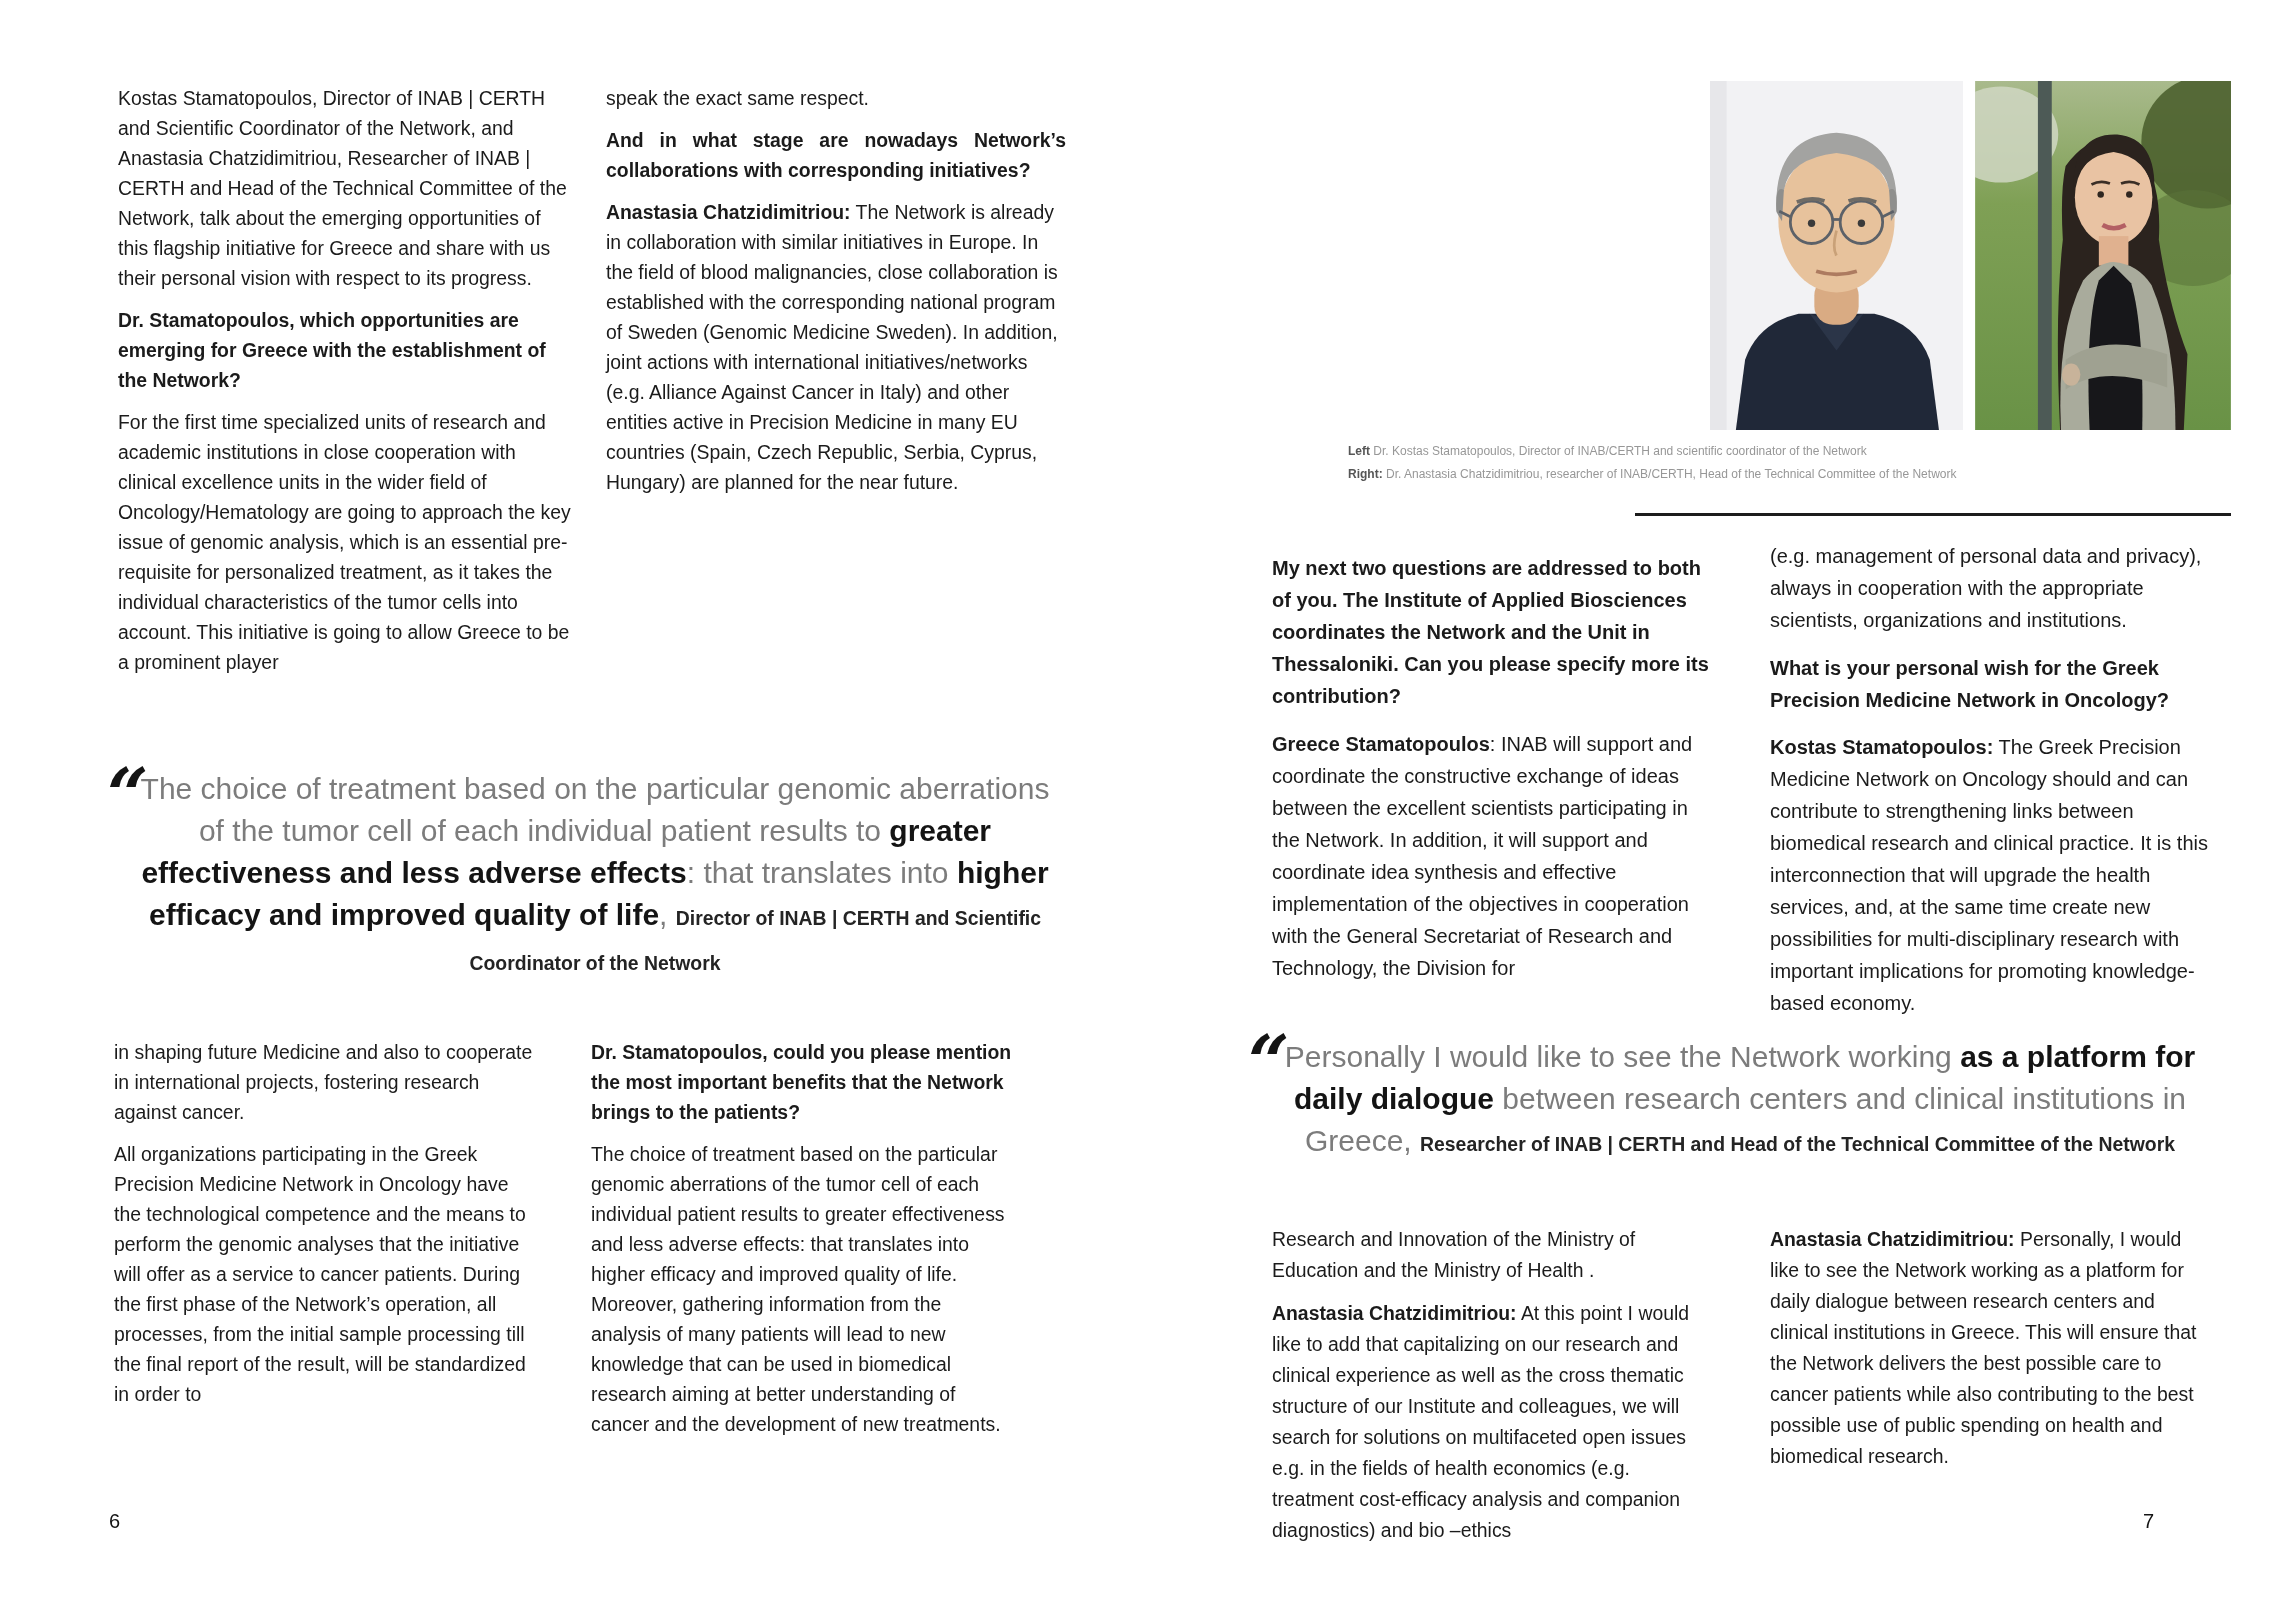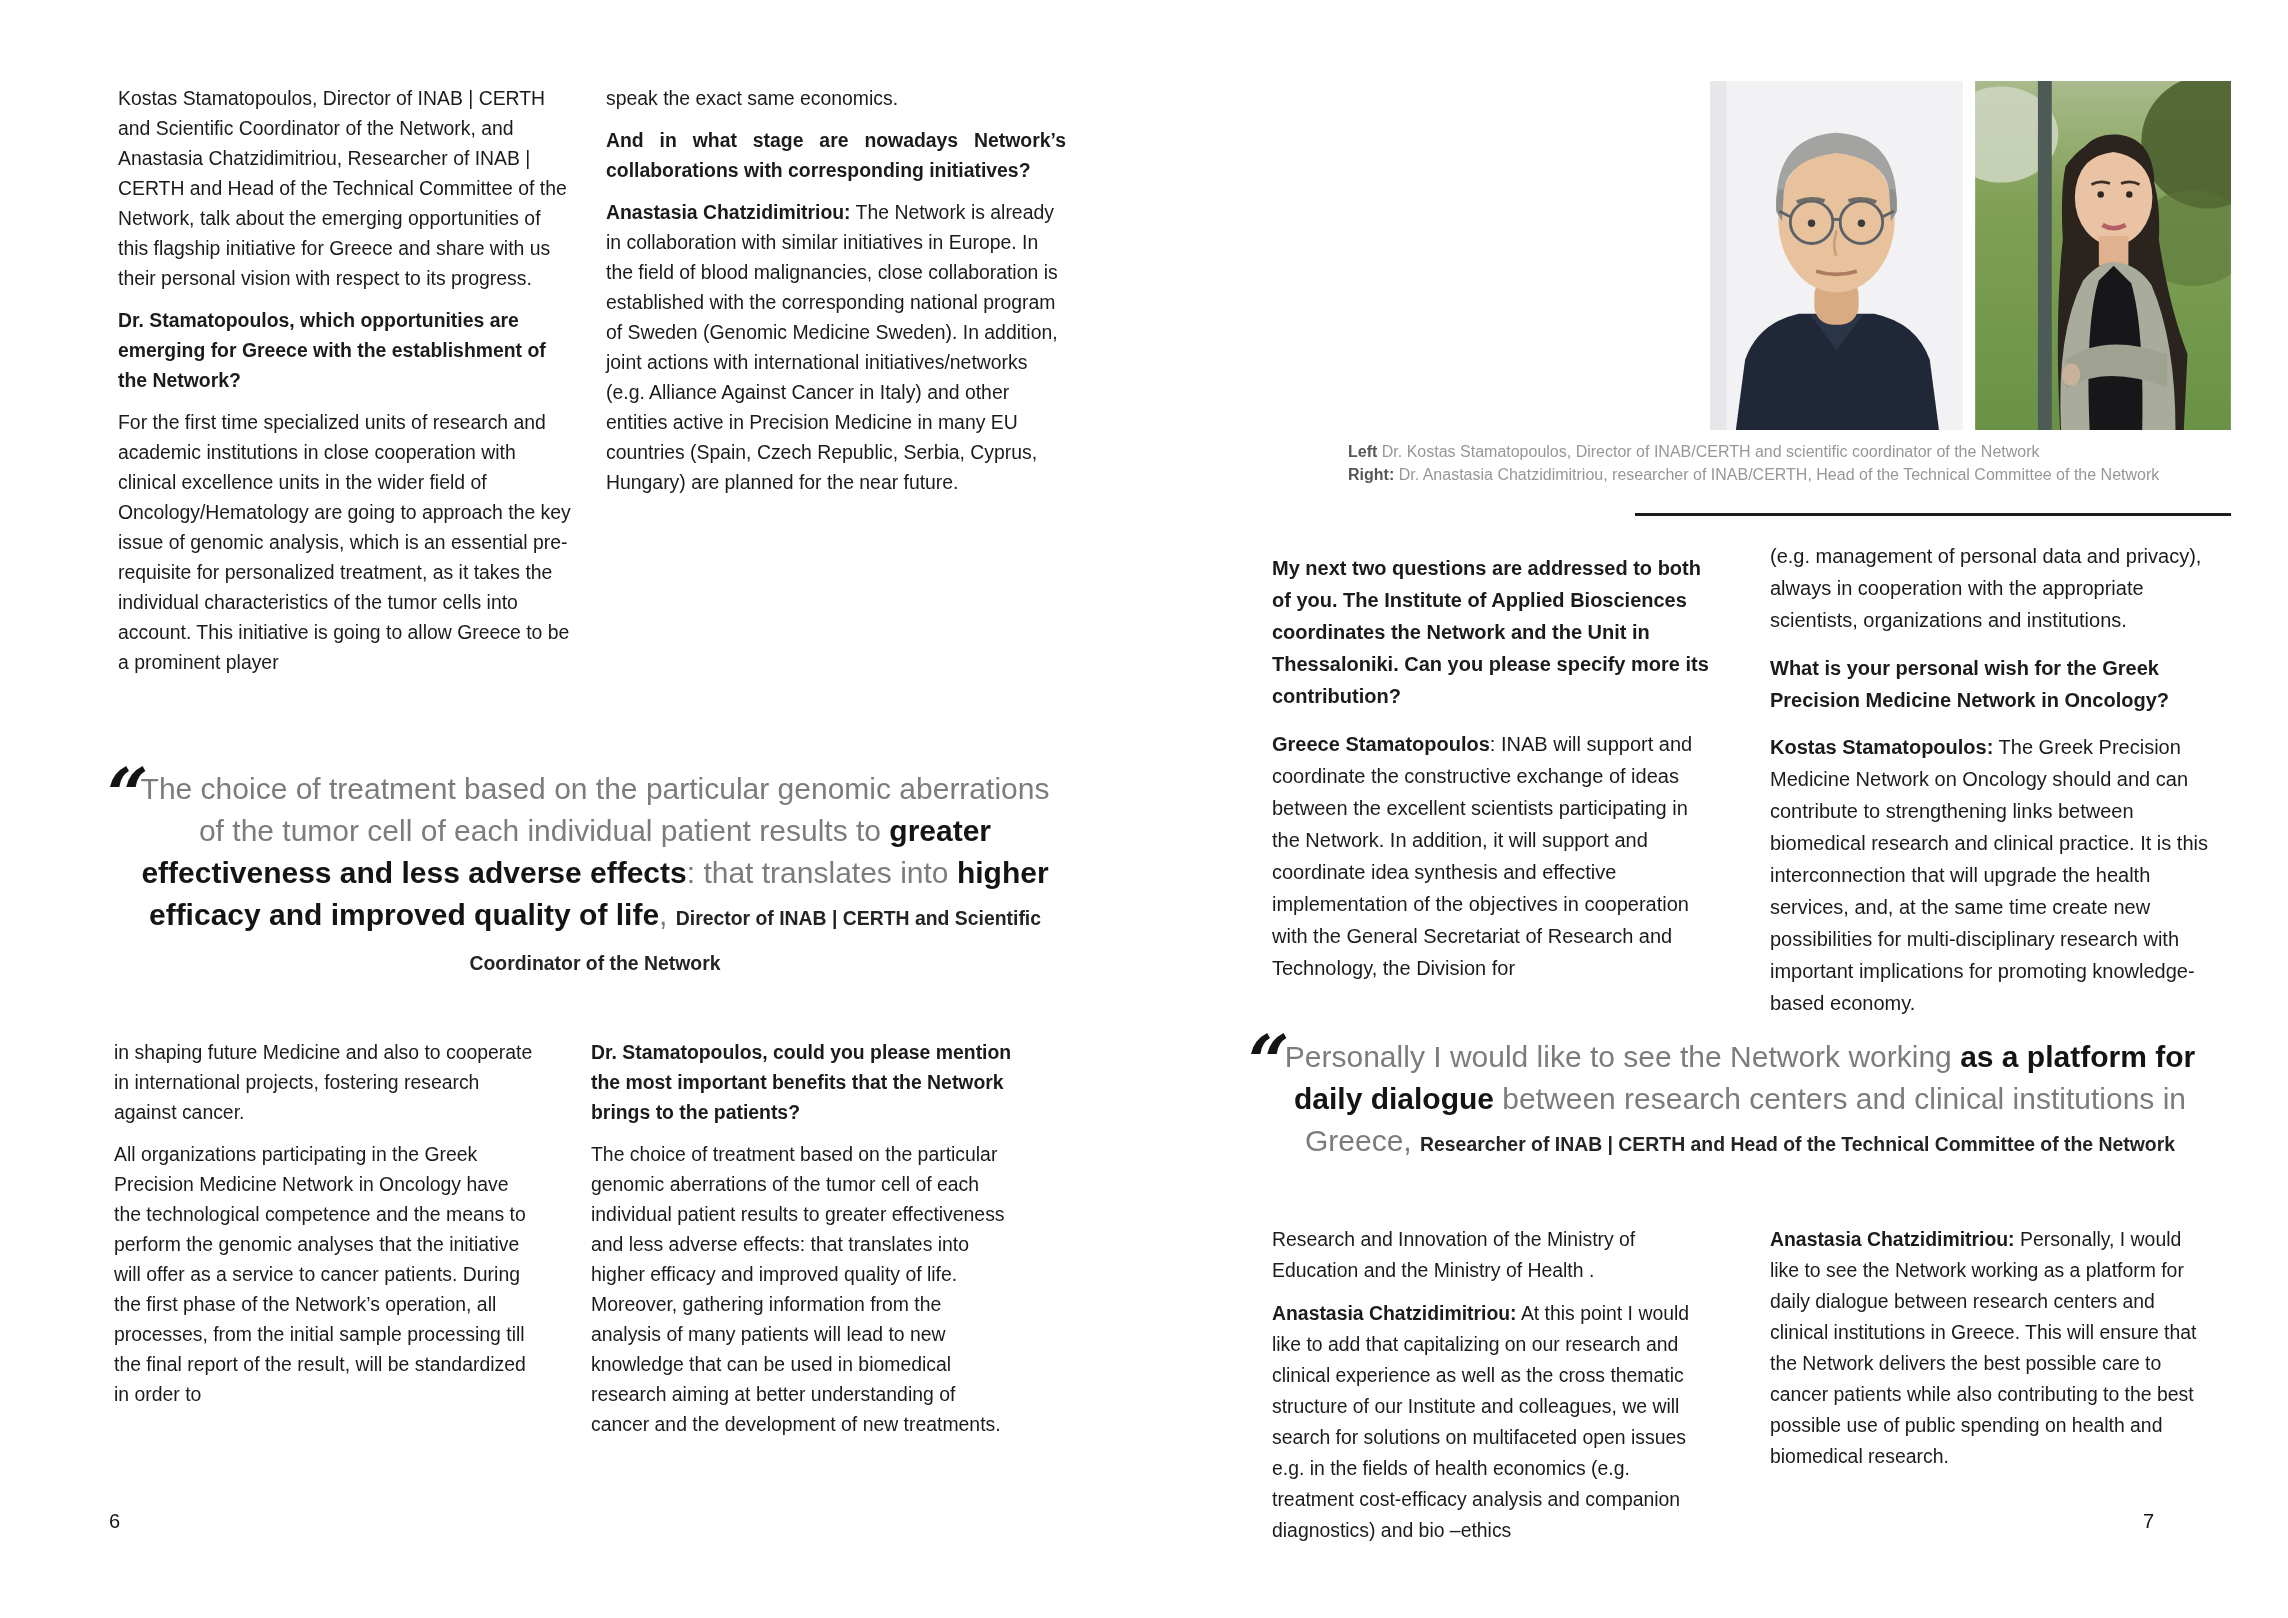--- a/index.html
+++ b/index.html
@@ -11,40 +11,40 @@
   .col p{margin:0 0 12px 0;}
   .p7{font-size:20px;line-height:32px;}
   .p7 p{margin:0 0 15.7px 0;}
   .just{text-align:justify;}
   .b{font-weight:bold;text-align:right;}
   .quote{position:absolute;text-align:center;font-size:30px;line-height:42px;color:#7c7c7c;font-weight:400;}
   .quote .q-bold{color:#141414;font-weight:bold;}
   .quote .q-attr{font-size:19.4px;font-weight:bold;color:#242424;}
   .qmark{position:absolute;font-size:72px;line-height:72px;font-weight:bold;font-style:italic;
          color:#141414;font-family:"DejaVu Serif",serif;}
-  .caption{position:absolute;font-size:16px;line-height:23px;color:#979797;white-space:pre-line;}
+  .caption{position:absolute;font-size:12px;line-height:23px;color:#979797;white-space:pre-line;}
   .caption .b{color:#565656;}
   .rule{position:absolute;background:#1c1c1c;}
   .pagenum{position:absolute;font-size:20px;color:#141414;}
   .photos{position:absolute;left:1710px;top:81px;display:flex;gap:12px;}
   .photo{display:block;}
 </style>
 </head>
 <body>
 
 <div class="canvas">
 
   <div class="col" style="left:118px;top:83px;width:454px;">
       <p><span>Kostas Stamatopoulos, Director of INAB | CERTH and Scientific Coordinator of the Network, and Anastasia Chatzidimitriou, Researcher of INAB | CERTH and Head of the Technical Committee of the Network, talk about the emerging opportunities of this flagship initiative for Greece and share with us their personal vision with respect to its progress.</span></p>
       <p><span class="b">Dr. Stamatopoulos, which opportunities are emerging for Greece with the establishment of the Network?</span></p>
       <p><span>For the first time specialized units of research and academic institutions in close cooperation with clinical excellence units in the wider field of Oncology/Hematology are going to approach the key issue of genomic analysis, which is an essential pre-requisite for personalized treatment, as it takes the individual characteristics of the tumor cells into account. This initiative is going to allow Greece to be a prominent player</span></p>
     </div>
 
   <div class="col" style="left:606px;top:83px;width:460px;">
-      <p><span>speak the exact same economics.</span></p>
+      <p><span>speak the exact same respect.</span></p>
       <p class="just"><span class="b">And in what stage are nowadays Network’s collaborations with corresponding initiatives?</span></p>
       <p><span class="b">Anastasia Chatzidimitriou:</span><span> The Network is already in collaboration with similar initiatives in Europe. In the field of blood malignancies, close collaboration is established with the corresponding national program of Sweden (Genomic Medicine Sweden). In addition, joint actions with international initiatives/networks (e.g. Alliance Against Cancer in Italy) and other entities active in Precision Medicine in many EU countries (Spain, Czech Republic, Serbia, Cyprus, Hungary) are planned for the near future.</span></p>
     </div>
 
   <span class="qmark" style="left:107px;top:759px;">“</span>
   <div class="quote" style="left:138px;top:768px;width:914px;"><span>The choice of treatment based on the particular genomic aberrations of the tumor cell of each individual patient results to </span><span class="q-bold">greater effectiveness and less adverse effects</span><span>: that translates into </span><span class="q-bold">higher efficacy and improved quality of life</span><span>, </span><span class="q-attr">Director of INAB | CERTH and Scientific Coordinator of the Network</span></div>
 
   <div class="col" style="left:114px;top:1037px;width:423px;line-height:30px;">
       <p><span>in shaping future Medicine and also to cooperate in international projects, fostering research against cancer.</span></p>
       <p><span>All organizations participating in the Greek Precision Medicine Network in Oncology have the technological competence and the means to perform the genomic analyses that the initiative will offer as a service to cancer patients. During the first phase of the Network’s operation, all processes, from the initial sample processing till the final report of the result, will be standardized in order to</span></p>

